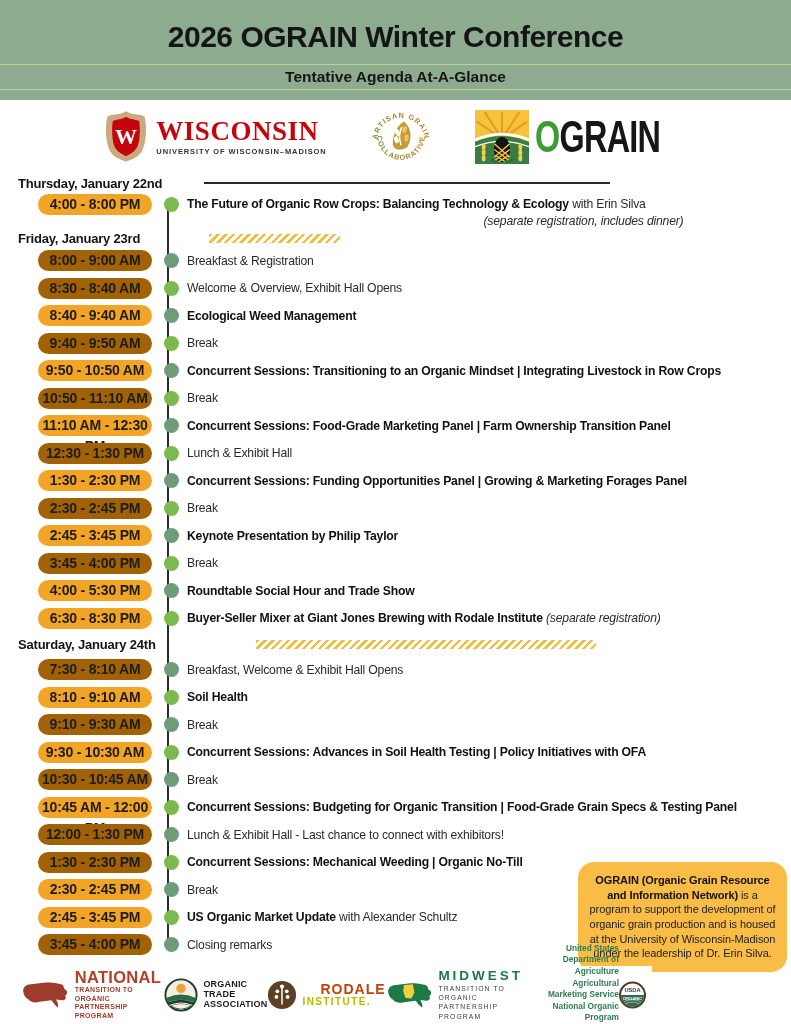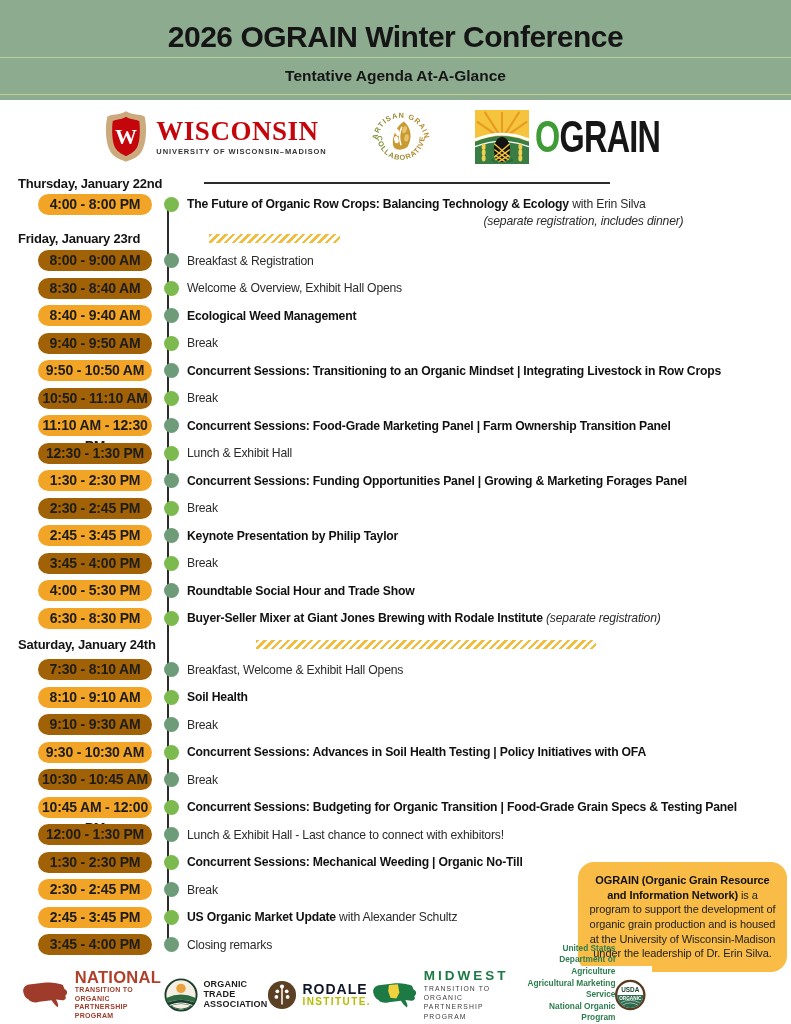--- a/index.html
+++ b/index.html
@@ -7,21 +7,21 @@
     width:791px;height:1024px;position:relative;overflow:hidden;
     background:#ffffff;font-family:"Liberation Sans",sans-serif;color:#1c1c1c;
   }
   
   .header{height:100px;background:#8dab8f;}
   .header h1{
     margin:0;padding-top:20px;text-align:center;
     font-size:30px;font-weight:bold;letter-spacing:-.5px;color:#151515;
   }
   .subtitle-band{
-    margin-top:3px;padding:9px 0;
+    margin-top:10px;padding:3px 0;
     border-top:1px solid rgba(235,235,160,.55);
     border-bottom:1px solid rgba(235,235,160,.55);
     text-align:center;font-size:15.5px;font-weight:bold;color:#151515;
   }
   
   .logos{height:73px;display:flex;align-items:center;justify-content:center;gap:42px;background:#fff;}
   .logo-uw{display:flex;align-items:center;gap:8px;}
   .uw-word{font-family:"Liberation Serif",serif;font-weight:bold;font-size:27px;color:#c5050c;letter-spacing:.5px;line-height:1;}
   .uw-sub{font-size:7.5px;font-weight:bold;color:#333;letter-spacing:.9px;margin-top:2px;}
   .ograin-lockup{display:flex;align-items:center;gap:6px;}
@@ -68,21 +68,21 @@
   .callout .b{color:#111;}
   
   .footer{
     position:absolute;left:15px;bottom:0;width:637px;height:58px;box-sizing:border-box;
     display:flex;align-items:center;justify-content:space-between;padding:0 6px;background:#fff;
   }
   .flogo{display:flex;align-items:center;gap:5px;}
   .ntopp-l1{font-size:16.5px;font-weight:800;color:#b0402a;letter-spacing:.3px;line-height:1;}
   .ntopp-sub{font-size:7px;font-weight:bold;color:#9e3b2a;letter-spacing:.3px;line-height:1.25;}
   .ota-line{font-size:9px;font-weight:800;color:#1b1b1b;line-height:1.1;letter-spacing:.2px;}
-  .rodale-l1{font-size:14px;font-weight:800;color:#0f172a;letter-spacing:1px;line-height:1;}
+  .rodale-l1{font-size:14px;font-weight:800;color:#c2410c;letter-spacing:1px;line-height:1;margin-left:18px;}
   .rodale-l2{font-size:10px;font-weight:800;color:#b5bd00;letter-spacing:1.4px;line-height:1.2;}
   .mw-l1{font-size:13.5px;font-weight:bold;color:#1d7a44;letter-spacing:3px;line-height:1.1;}
   .mw-sub{font-size:6.8px;color:#3c3c3c;letter-spacing:1.1px;line-height:1.35;}
   .usda-lines{text-align:right;font-size:8.3px;font-weight:bold;color:#2e7d4f;line-height:1.4;}
 </style>
 </head>
 <body>
 
 <div class="header">
   <h1>2026 OGRAIN Winter Conference</h1>

